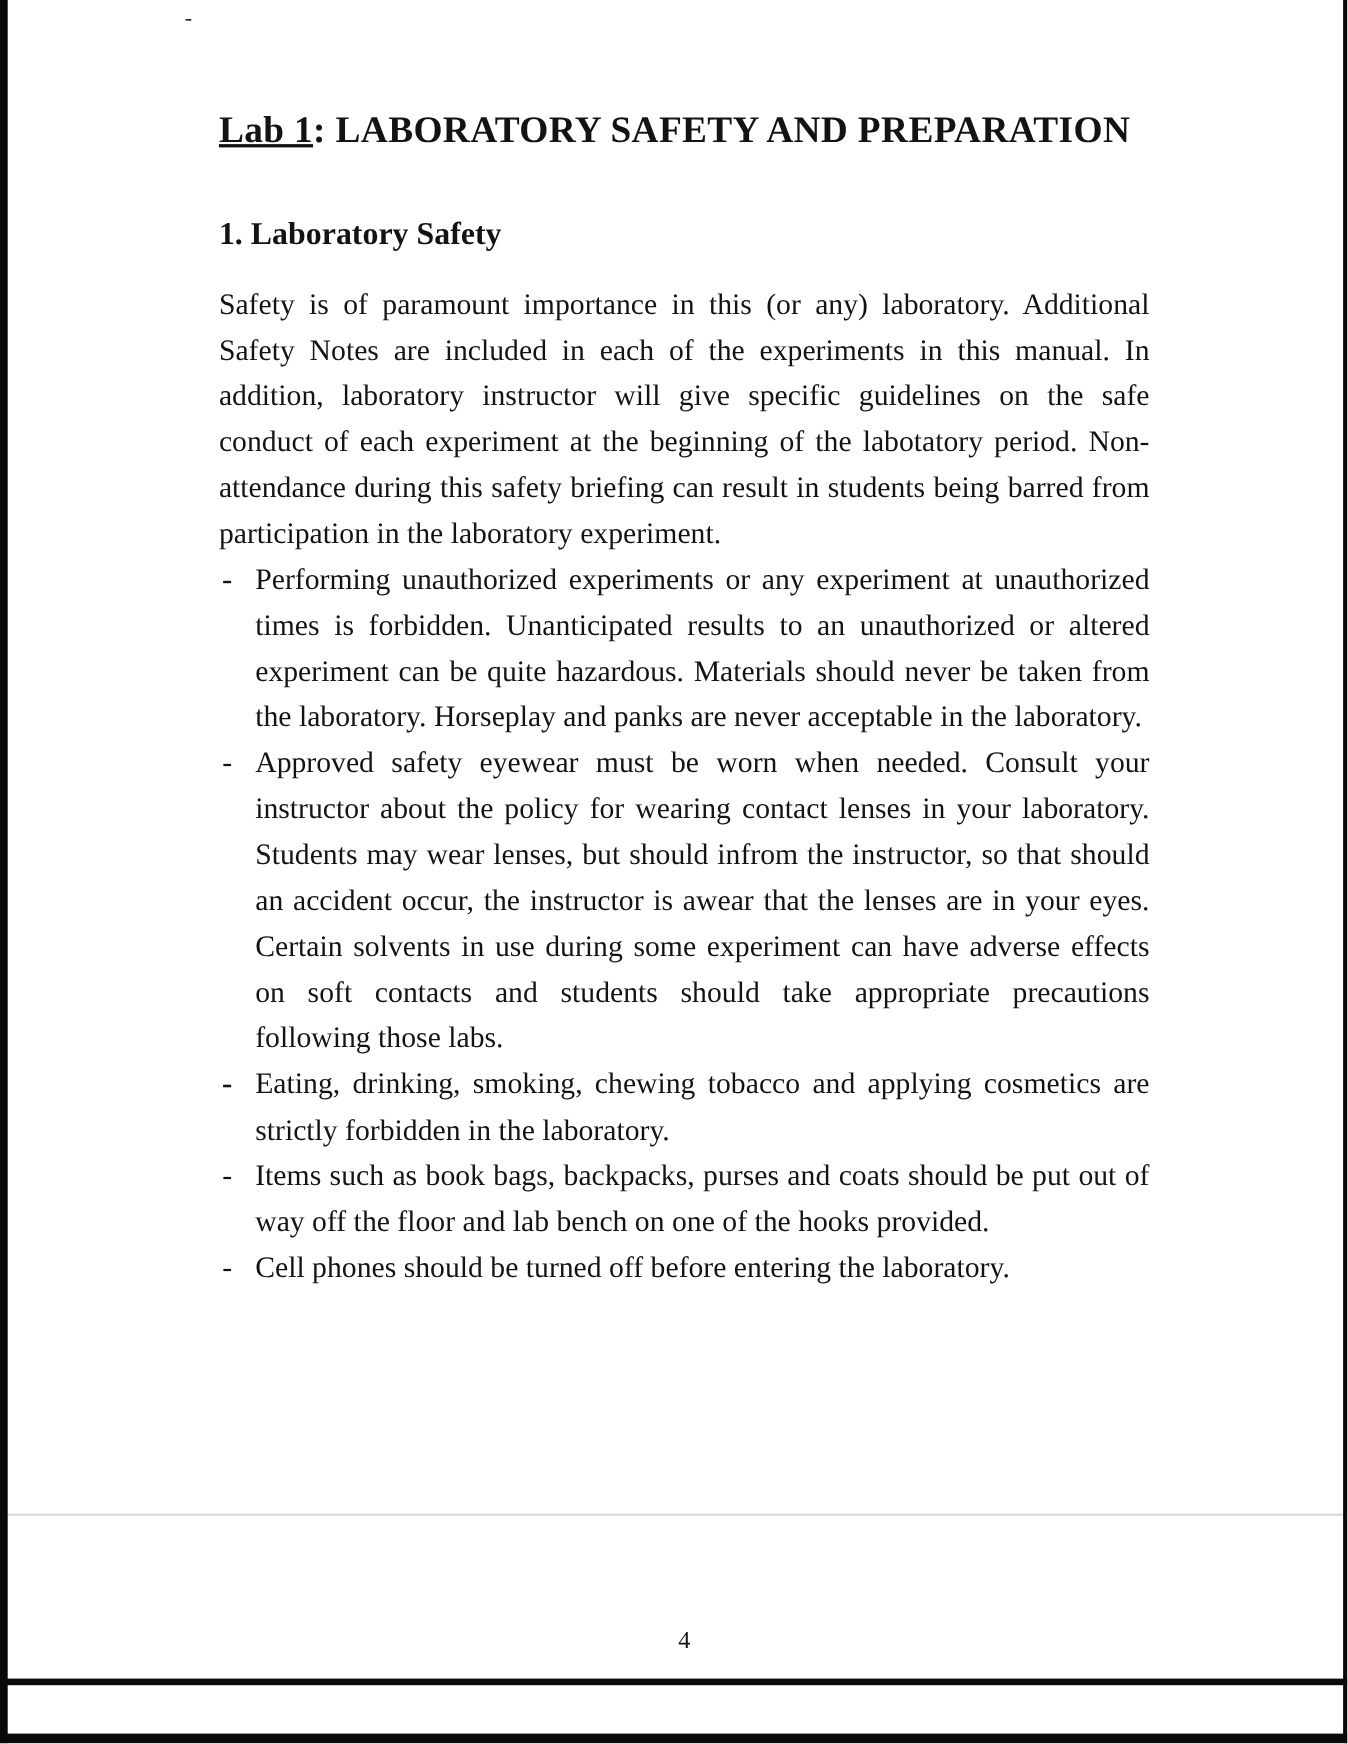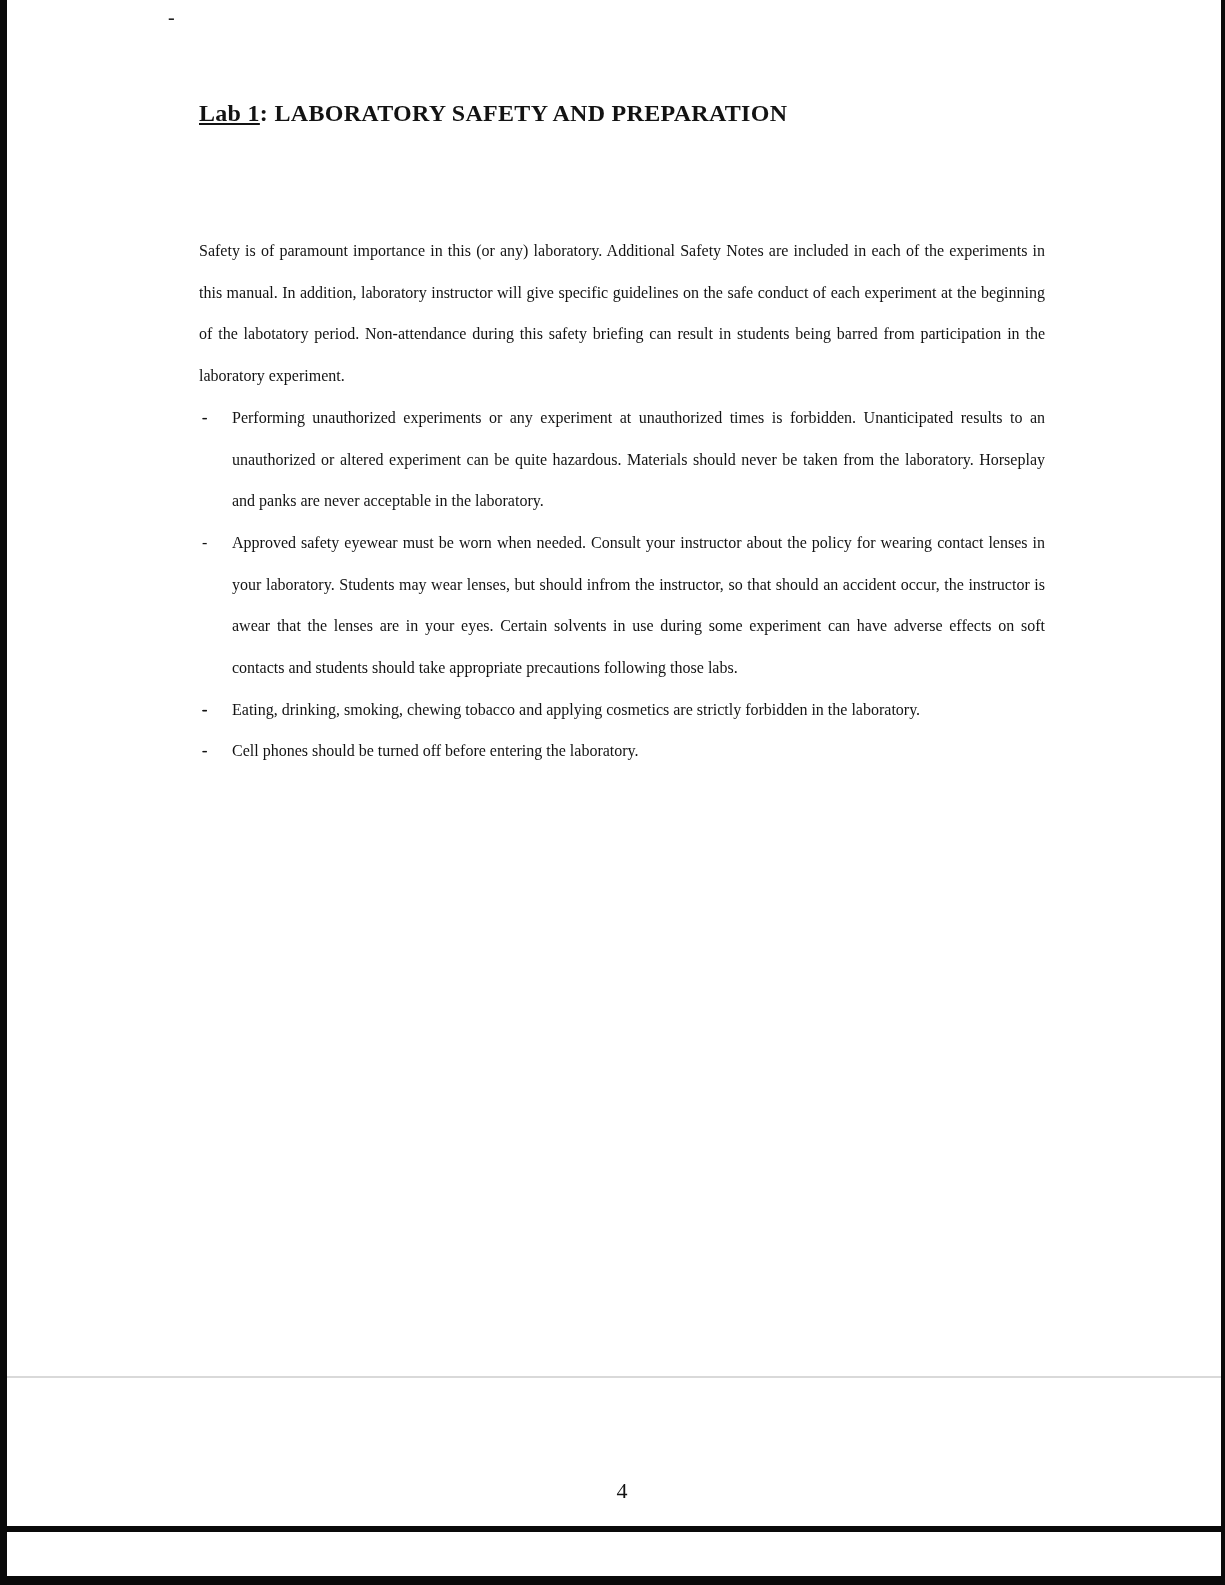--- a/index.html
+++ b/index.html
@@ -11,31 +11,31 @@
     color:#131313;
     overflow:hidden;
     margin:0 auto;
   }
   .stray-mark {
     position:absolute; left:168px; top:6px;
     font-size:20px; color:#222;
   }
   .doc-title {
     position:absolute; left:199px; top:100px; width:900px;
-    font-size:24px; font-weight:700; letter-spacing:0.3px;
+    font-size:34px; font-weight:700; letter-spacing:0.3px;
     white-space:nowrap;
   }
   .doc-title .underlined { text-decoration:underline; }
   .section-heading {
     position:absolute; left:199px; top:197px; width:700px;
     font-size:29px; font-weight:700;
   }
   .body-flow {
-    position:absolute; left:199px; top:230px; width:846px;
-    font-size:16px; line-height:41.7px;
+    position:absolute; left:199px; top:256px; width:846px;
+    font-size:27px; line-height:41.7px;
     text-align:justify; text-justify:inter-word;
   }
   .body-flow p { margin:0; }
   .bullet {
     position:relative;
     padding-left:33px;
     margin:0;
   }
   .bullet .marker {
     position:absolute; left:3px; top:0;
@@ -71,20 +71,21 @@
 <body>
 
 <div class="page">
 
   <span class="stray-mark">-</span>
 
   <div class="doc-title">
     <span class="underlined">Lab 1</span><span>: LABORATORY SAFETY AND PREPARATION</span>
   </div>
 
+  <div class="section-heading">1. Laboratory Safety</div>
 
   <div class="body-flow">
     <p>Safety is of paramount importance in this (or any) laboratory. Additional Safety Notes are included in each of the experiments in this manual. In addition, laboratory instructor will give specific guidelines on the safe conduct of each experiment at the beginning of the labotatory period. Non-attendance during this safety briefing can result in students being barred from participation in the laboratory experiment.</p>
 
     <div class="bullet">
       <span class="marker">-</span>
     </div>
     <div class="bullet">
       <span class="marker">-</span>
       <span>Performing unauthorized experiments or any experiment at unauthorized times is forbidden. Unanticipated results to an unauthorized or altered experiment can be quite hazardous. Materials should never be taken from the laboratory. Horseplay and panks are never acceptable in the laboratory.</span>
@@ -98,20 +99,21 @@
     </div>
     <div class="bullet">
       <span class="marker">-</span>
     </div>
     <div class="bullet">
       <span class="marker">-</span>
       <span>Eating, drinking, smoking, chewing tobacco and applying cosmetics are strictly forbidden in the laboratory.</span>
     </div>
     <div class="bullet">
       <span class="marker">-</span>
+      <span>Items such as book bags, backpacks, purses and coats should be put out of way off the floor and lab bench on one of the hooks provided.</span>
     </div>
     <div class="bullet">
       <span class="marker">-</span>
       <span>Cell phones should be turned off before entering the laboratory.</span>
     </div>
   </div>
 
   <div class="page-number">4</div>
 
   <div class="artifact-line"></div>

